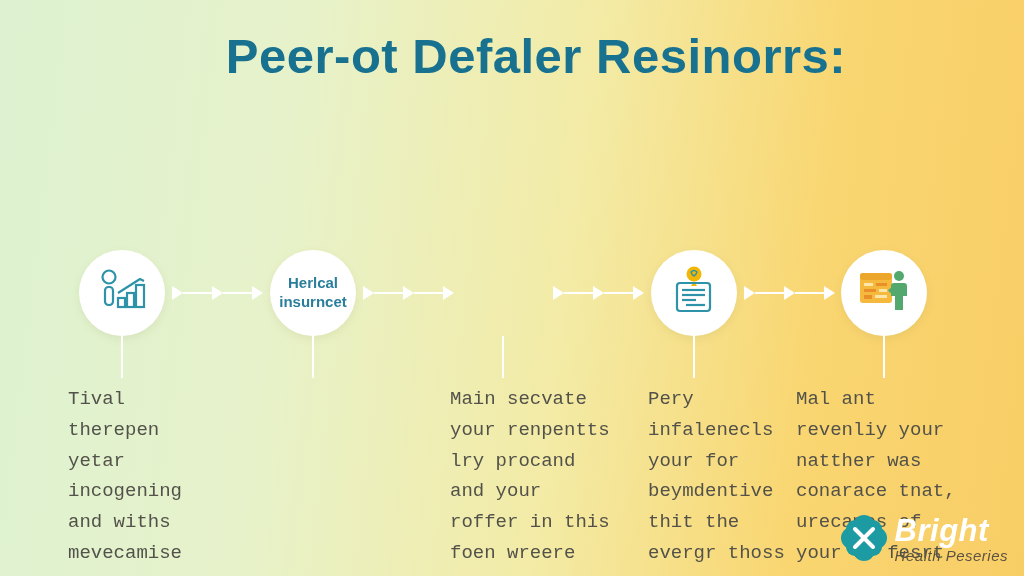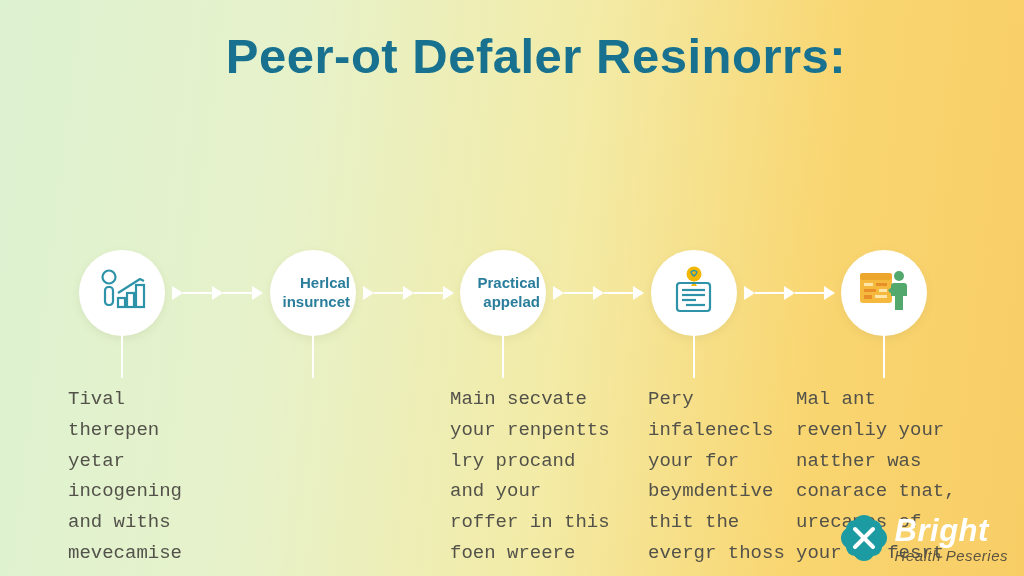--- a/index.html
+++ b/index.html
@@ -30,21 +30,21 @@
     background: #ffffff;
     box-shadow: 0 3px 8px rgba(120,120,60,0.10);
     display: flex;
     align-items: center;
     justify-content: center;
   }
   .circle-label {
     font-size: 15px;
     font-weight: bold;
     color: #2a7e9b;
-    text-align: right;
+    text-align: center;
     line-height: 1.25;
     width: 74px;
   }
   .arrow {
     position: absolute;
     top: 286px;
     display: flex;
     align-items: center;
   }
   .arrow .tri {
@@ -127,23 +127,20 @@
   <div class="vline" style="left:312px;"></div>
 
   <div class="arrow" style="left:363px;">
     <span class="tri"></span>
       <span class="seg"></span>
       <span class="tri"></span>
       <span class="seg"></span>
       <span class="tri"></span>
   </div>
 
-  <div class="step-circle" style="left:460px;">
-    <span class="circle-label">Practical appelad</span>
-  </div>
   <div class="vline" style="left:502px;"></div>
   <div class="desc" style="left:450px;width:164px;">Main secvate your renpentts lry procand and your roffer in this foen wreere rave that wrth laight sperdces.</div>
 
   <div class="arrow" style="left:553px;">
     <span class="tri"></span>
       <span class="seg"></span>
       <span class="tri"></span>
       <span class="seg"></span>
       <span class="tri"></span>
   </div>

